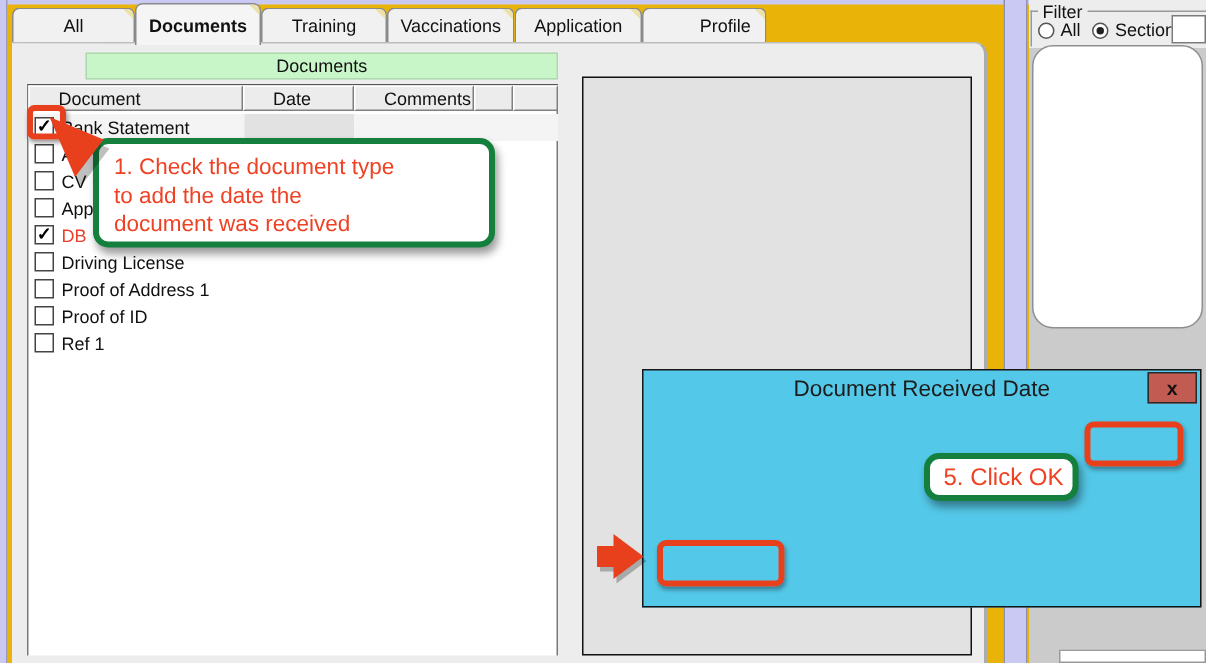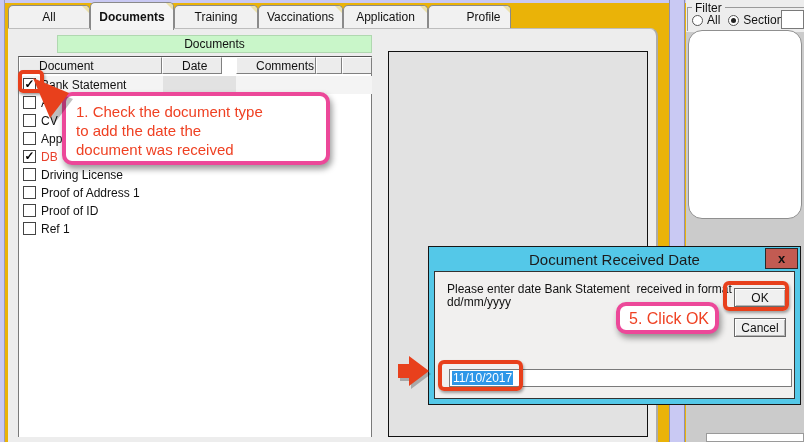--- a/index.html
+++ b/index.html
@@ -60,21 +60,21 @@
   .btn-ok { left:299px; top:16px; }
   .btn-cancel { left:299px; top:46px; }
   .date-field { position:absolute; left:14px; top:97px; width:343px; height:18px; background:#fff; border:1px solid #7a7a7a; display:flex; align-items:center; padding-left:2px; }
   .sel-text { background:#2e97e8; color:#fff; padding:0 1px; }
 
   
   .hl { position:absolute; border:4px solid #e8401c; border-radius:5px; box-shadow:1px 2px 3px rgba(0,0,0,.35); z-index:50; }
   .hl-checkbox { left:18px; top:70px; width:26px; height:23px; }
   .hl-ok { left:723px; top:281px; width:66px; height:30px; border-radius:6px; }
   .hl-date { left:438px; top:360px; width:85px; height:31px; border-radius:6px; }
-  .callout { position:absolute; background:#fff; border:4px solid #ec4899; border-radius:10px; color:#ef4123; box-shadow:2px 4px 6px rgba(0,0,0,.4); z-index:50; }
+  .callout { position:absolute; background:#fff; border:4px solid #15803d; border-radius:10px; color:#ef4123; box-shadow:2px 4px 6px rgba(0,0,0,.4); z-index:50; }
   .co1 { left:62px; top:92px; width:268px; height:73px; font-size:15px; line-height:19px; padding:6px 10px; }
   .co2 { left:196px; top:346px; width:203px; height:50px; font-size:14px; line-height:18px; padding:5px 9px; }
   .co3 { left:616px; top:302px; width:103px; height:32px; font-size:16px; line-height:22px; padding:2px 0 0 9px; }
   .arrows { position:absolute; left:0; top:0; width:804px; height:442px; z-index:55; pointer-events:none; }
 </style>
 </head>
 <body>
 
 <div id="screen">
 
@@ -111,21 +111,21 @@
 
   <div class="green-bar">
     <span>Documents</span>
   </div>
 
   <div class="listbox">
     <div class="gridhead">
       <div class="hcell" style="left:0;width:143px;">
           <span>Document</span>
         </div>
-      <div class="hcell" style="left:143px;width:60px;">
+      <div class="hcell" style="left:143px;width:74px;">
           <span>Date</span>
         </div>
       <div class="hcell" style="left:217px;width:80px;">
           <span>Comments</span>
         </div>
       <div class="hcell" style="left:297px;width:26px;"></div>
       <div class="hcell" style="left:323px;width:30px;"></div>
     </div>
     <div class="rows" id="rows">
         <div class="lrow sel" style="top: 0px;">
@@ -194,33 +194,20 @@
     <div class="bottom-white"></div>
   </div>
 
   <div class="dialog">
     <div class="dlg-title">
       <span>Document Received Date</span>
     </div>
     <div class="dlg-close">
       <span>x</span>
     </div>
-    <div class="dlg-body">
-      <div class="dlg-msg">Please enter date Bank Statement  received in format</div>
-      <div class="dlg-msg dlg-msg2">dd/mm/yyyy</div>
-      <div class="btn btn-ok">
-        <span>OK</span>
-      </div>
-      <div class="btn btn-cancel">
-        <span>Cancel</span>
-      </div>
-      <div class="date-field">
-        <span class="sel-text">11/10/2017</span>
-      </div>
-    </div>
   </div>
 
   <div class="hl hl-checkbox"></div>
   <div class="hl hl-ok"></div>
   <div class="hl hl-date"></div>
 
   <div class="callout co1">
     <div>1. Check the document type</div>
     <div>to add the date the</div>
     <div>document was received</div>

